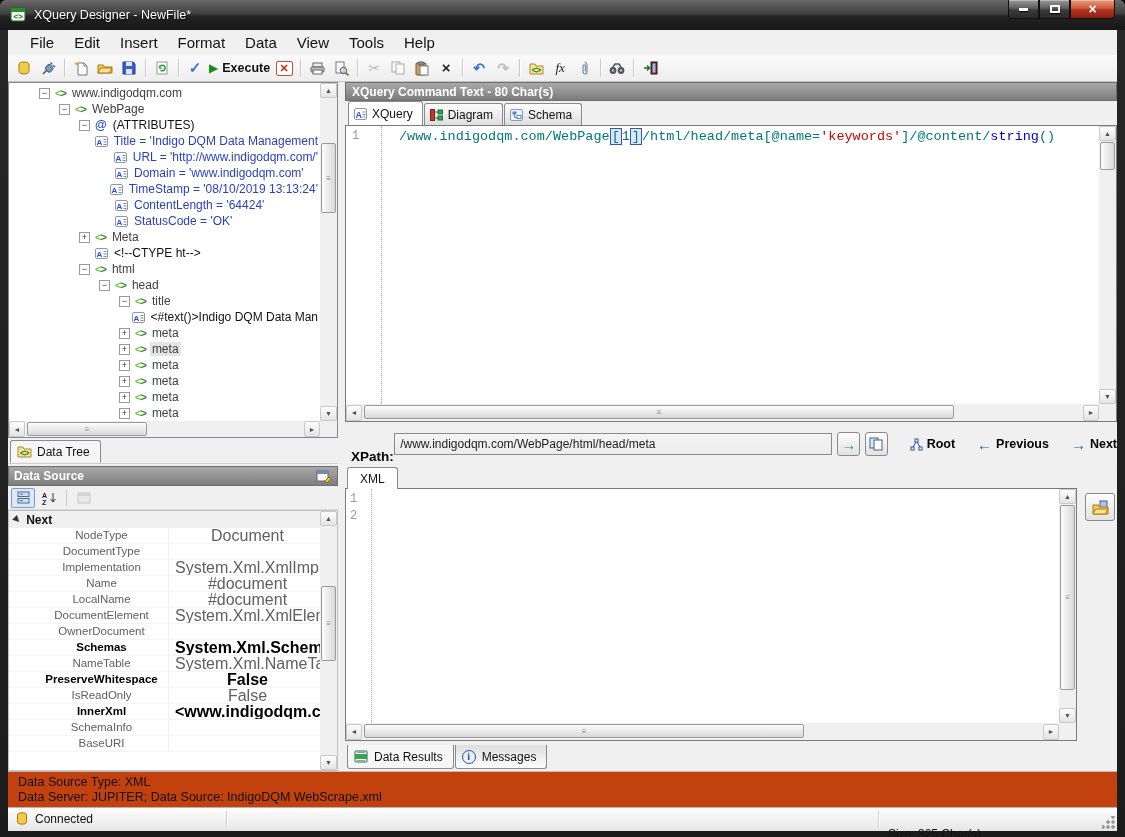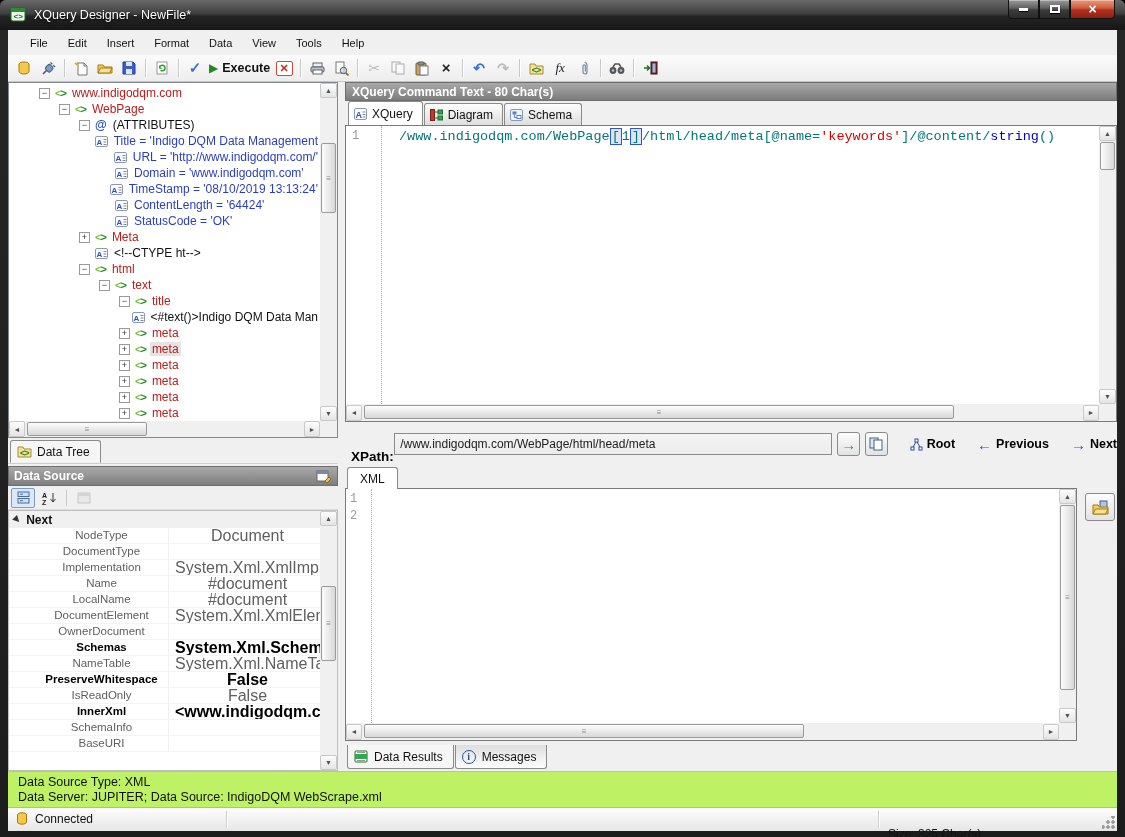--- a/index.html
+++ b/index.html
@@ -25,21 +25,21 @@
   .wbtn.close { width:45px; border-radius:0 0 4px 0;
     background:linear-gradient(#e89c7e,#cf5a3c 45%,#b03121 55%,#8e2113); font-weight:bold; font-size:14px; }
   .g-min { width:9px; height:3px; background:#fff; box-shadow:0 1px 1px #000; }
   .g-max { width:10px; height:8px; border:2px solid #fff; box-shadow:0 1px 1px #000; }
 
   
   .client { position:absolute; left:8px; right:8px; top:30px; bottom:6px; background:#f0f0f0; }
 
   .menubar { position:absolute; left:0; top:0; right:0; height:25px; display:flex; align-items:center;
     background:#f0f0f0; padding-left:12px; }
-  .menu-item { padding:4px 10px; font-size:11px; color:#111; }
+  .menu-item { padding:4px 10px; font-size:15px; color:#111; }
 
   .toolbar { position:absolute; left:0; top:25px; right:0; height:27px; display:flex; align-items:center;
     background:linear-gradient(#fbfbfb,#ededed); border-bottom:1px solid #c6c6c6; padding-left:4px; }
   .tbtn { height:23px; min-width:24px; display:flex; align-items:center; justify-content:center;
     padding:0 2px; border-radius:2px; }
   .tbtn.dis { opacity:.45; }
   .tb-sep { width:1px; height:18px; background:#c9c9c9; margin:0 4px; box-shadow:1px 0 0 #fff; }
   .exec-label { font-size:12.5px; font-weight:bold; margin-left:4px; color:#111; }
   .glyph { font-size:14px; line-height:14px; }
   .fx-ico { font-family:"Liberation Serif", serif; font-style:italic; font-size:13px; color:#222; }
@@ -60,21 +60,21 @@
   .tree-row.sel .tlabel { background:#e4e4e4; }
   .tind { display:inline-block; height:1px; }
   .exp { width:11px; height:11px; border:1px solid #9a9a9a; background:#fff; font-size:9px; line-height:9px;
     text-align:center; color:#333; display:inline-block; flex:none; }
   .exp-sp { width:11px; flex:none; display:inline-block; }
   .ico-el { font-weight:bold; font-size:11px; letter-spacing:-1px; margin:0 4px 0 5px; flex:none; }
   .ico-el b { color:#7ac143; } .ico-el i { color:#2e8b2e; font-style:normal; }
   .ico-at { color:#2a50c8; font-weight:bold; font-size:12px; margin:0 4px 0 5px; flex:none; }
   .ico-doc { margin:0 4px 0 5px; display:inline-flex; flex:none; }
   .tlabel { font-size:12px; padding:0 2px; }
-  .tlabel.el { color:#b91c1c; }
+  .tlabel.el { color:#404040; }
   .tlabel.attr { color:#2a3fbf; }
   .tlabel.plain { color:#111; }
 
   
   .vscroll { position:absolute; right:0; top:0; width:17px; background:#f0f0f0; }
   .hscroll { position:absolute; left:0; bottom:0; height:16px; background:#f0f0f0; display:flex; align-items:center; }
   .sb-btn { width:16px; height:16px; display:flex; align-items:center; justify-content:center;
     font-size:7px; color:#505050; background:linear-gradient(#fdfdfd,#e4e4e4); border:1px solid #c9c9c9; border-radius:2px; }
   .vscroll .sb-btn { width:17px; height:15px; }
   .v-thumb { position:absolute; left:1px; width:15px; border:1px solid #9a9a9a; border-radius:2px;
@@ -168,21 +168,21 @@
   .bottom-tabs { position:absolute; left:0; top:663px; right:0; height:26px; display:flex; align-items:flex-start; padding-left:2px; }
   .btab { display:inline-flex; align-items:center; gap:6px; height:24px; padding:0 10px 0 6px; margin-right:1px;
     border:1px solid #8a8a8a; border-top:none; border-radius:0 0 3px 3px;
     background:linear-gradient(#dedede,#fdfdfd); font-size:12px; color:#111; }
   .btab.active { background:#f6f6f6; }
   .info-ico { width:14px; height:14px; border:1px solid #2255aa; border-radius:50%; color:#2255aa;
     font-size:10px; font-weight:bold; font-family:"Liberation Serif", serif; display:flex; align-items:center; justify-content:center; }
 
   
   .info-area { position:absolute; left:0; right:0; top:741px; height:36px; border-top:1px solid #bdbdbd;
-    background:#bef264; padding:3px 0 0 10px; font-size:12.5px; color:#111; line-height:15px; }
+    background:#c2410c; padding:3px 0 0 10px; font-size:12.5px; color:#111; line-height:15px; }
   .statusbar { position:absolute; left:0; right:0; top:777px; bottom:0; border-top:1px solid #b5b5b5;
     background:linear-gradient(#fdfdfd,#e6e6e6); font-size:12px; color:#111; }
   .status-left { position:absolute; left:8px; top:4px; display:flex; align-items:center; gap:6px; }
   .s-sep { position:absolute; top:3px; width:1px; height:17px; background:#cfcfcf; box-shadow:1px 0 0 #fff; }
   .status-size { position:absolute; left:880px; top:19px;text-decoration:underline; }
   .grip { position:absolute; right:2px; bottom:2px; width:13px; height:13px;
     background:
       radial-gradient(circle at 11px 11px, #9a9a9a 1.5px, transparent 2px),
       radial-gradient(circle at 11px 6px, #9a9a9a 1.5px, transparent 2px),
       radial-gradient(circle at 6px 11px, #9a9a9a 1.5px, transparent 2px),
@@ -502,21 +502,21 @@
             <div class="tree-row">
               <span class="tind" style="width: 40px;"></span>
               <span class="exp">−</span>
               <span class="ico-el"><b>&lt;</b><i>&gt;</i></span>
               <span class="tlabel el">html</span>
             </div>
             <div class="tree-row">
               <span class="tind" style="width: 60px;"></span>
               <span class="exp">−</span>
               <span class="ico-el"><b>&lt;</b><i>&gt;</i></span>
-              <span class="tlabel el">text</span>
+              <span class="tlabel el">head</span>
             </div>
             <div class="tree-row">
               <span class="tind" style="width: 80px;"></span>
               <span class="exp">−</span>
               <span class="ico-el"><b>&lt;</b><i>&gt;</i></span>
               <span class="tlabel el">title</span>
             </div>
             <div class="tree-row">
               <span class="tind" style="width: 100px;"></span>
               <span class="exp-sp"></span>

